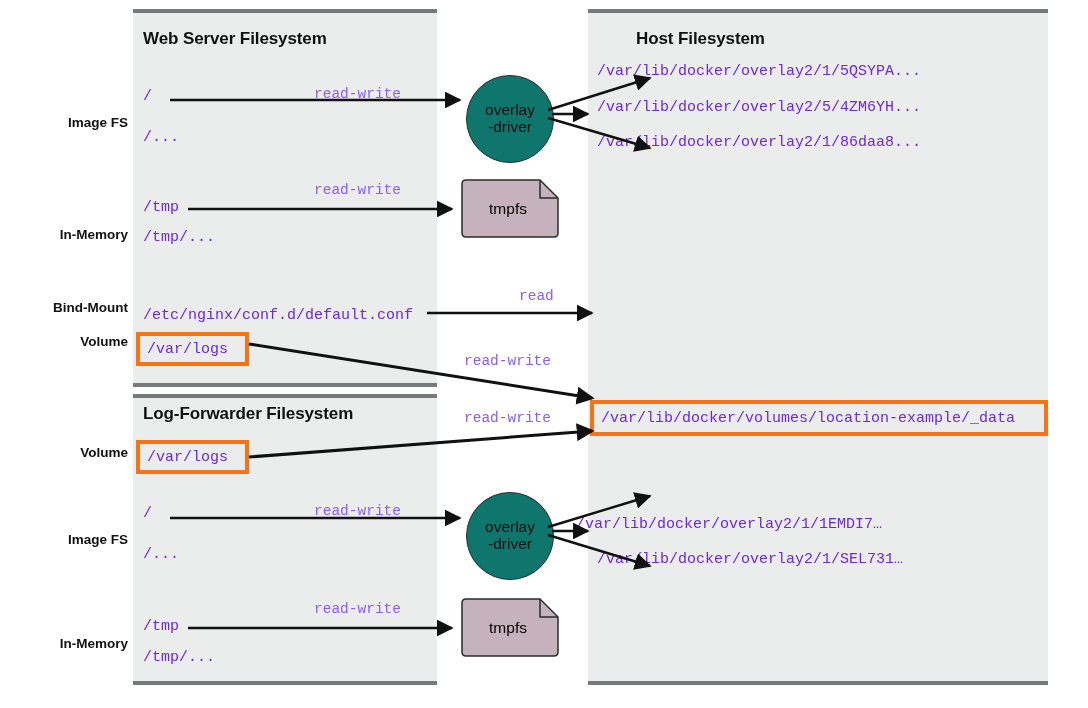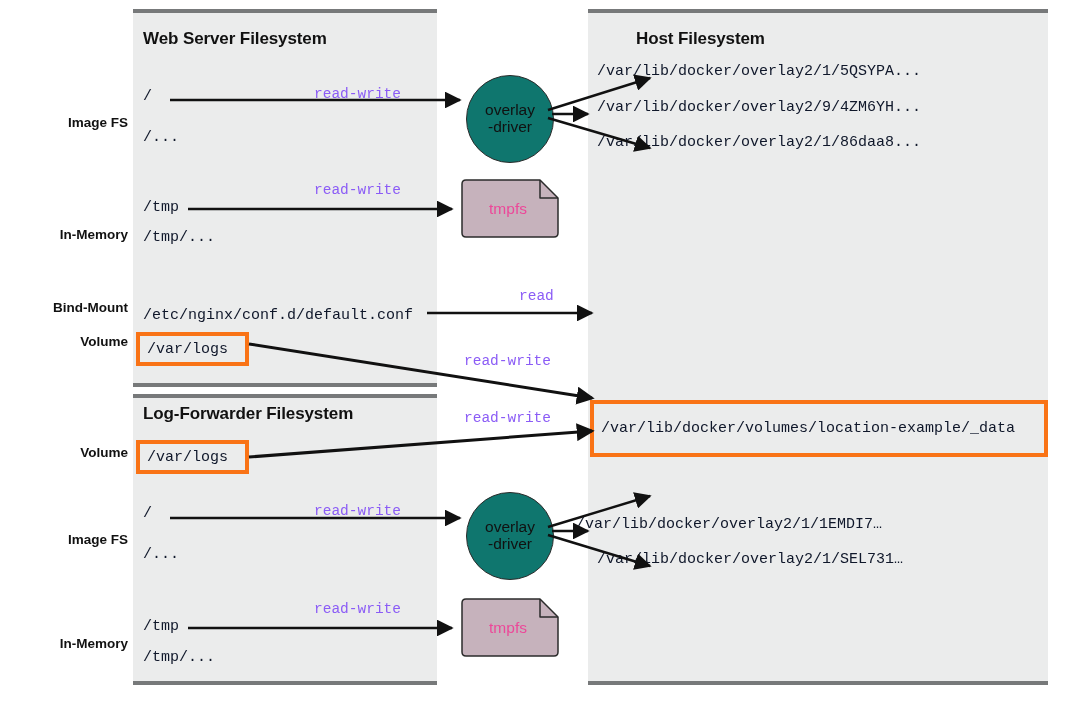--- a/index.html
+++ b/index.html
@@ -45,21 +45,21 @@
     font-size: 13.5px;
     color: #111111;
     text-align: right;
     white-space: nowrap;
   }
   
   .mono {
     position: absolute;
     font-family: "Liberation Mono", "DejaVu Sans Mono", monospace;
     font-size: 15px;
-    color: #0f172a;
+    color: #6d28d9;
     white-space: nowrap;
     letter-spacing: 0px;
   }
   .edge-label {
     position: absolute;
     font-family: "Liberation Mono", "DejaVu Sans Mono", monospace;
     font-size: 14.5px;
     color: #8b5cf6;
     white-space: nowrap;
   }
@@ -103,21 +103,21 @@
     position: absolute;
     left: 0;
     top: 0;
     width: 104px;
     height: 62px;
     display: flex;
     align-items: center;
     justify-content: center;
     font-family: "Liberation Sans", sans-serif;
     font-size: 15.5px;
-    color: #ec4899;
+    color: #000000;
   }
   
   #wires {
     position: absolute;
     left: 0;
     top: 0;
     width: 1088px;
     height: 708px;
     pointer-events: none;
   }
@@ -201,25 +201,25 @@
 
   <div class="tmpfs-node" style="left:456px; top:597px;">
     <svg width="104" height="62" viewBox="0 0 104 62">
       <path d="M6 6 Q6 2 10 2 L84 2 L102 20 L102 55 Q102 59 98 59 L10 59 Q6 59 6 55 Z" fill="#c6b2bc" stroke="#2b2b2b" stroke-width="1.5" stroke-linejoin="round"></path>
       <path d="M84 2 L84 20 L102 20" fill="none" stroke="#2b2b2b" stroke-width="1.5" stroke-linejoin="round"></path>
     </svg>
     <div class="tmpfs-label">tmpfs</div>
   </div>
 
   <div class="mono" style="left:597px; top:63px;">/var/lib/docker/overlay2/1/5QSYPA...</div>
-  <div class="mono" style="left:597px; top:99px;">/var/lib/docker/overlay2/9/4ZM6YH...</div>
+  <div class="mono" style="left:597px; top:99px;">/var/lib/docker/overlay2/5/4ZM6YH...</div>
   <div class="mono" style="left:597px; top:134px;">/var/lib/docker/overlay2/1/86daa8...</div>
 
 
-  <div class="mount-box" style="left:590px; top:400px; width:458px; height:57px;">
+  <div class="mount-box" style="left:590px; top:400px; width:458px; height:36px;">
     <span class="mono">/var/lib/docker/volumes/location-example/_data</span>
   </div>
 
   <div class="mono" style="left:576px; top:516px;">/var/lib/docker/overlay2/1/1EMDI7…</div>
   <div class="mono" style="left:597px; top:551px;">/var/lib/docker/overlay2/1/SEL731…</div>
 
   <svg id="wires" viewBox="0 0 1088 708">
     <defs>
       <marker id="arrowThin" viewBox="0 0 10 10" refX="9" refY="5" markerWidth="7" markerHeight="7" orient="auto-start-reverse">
         <path d="M 0 0 L 10 5 L 0 10 z" fill="#111111"></path>

